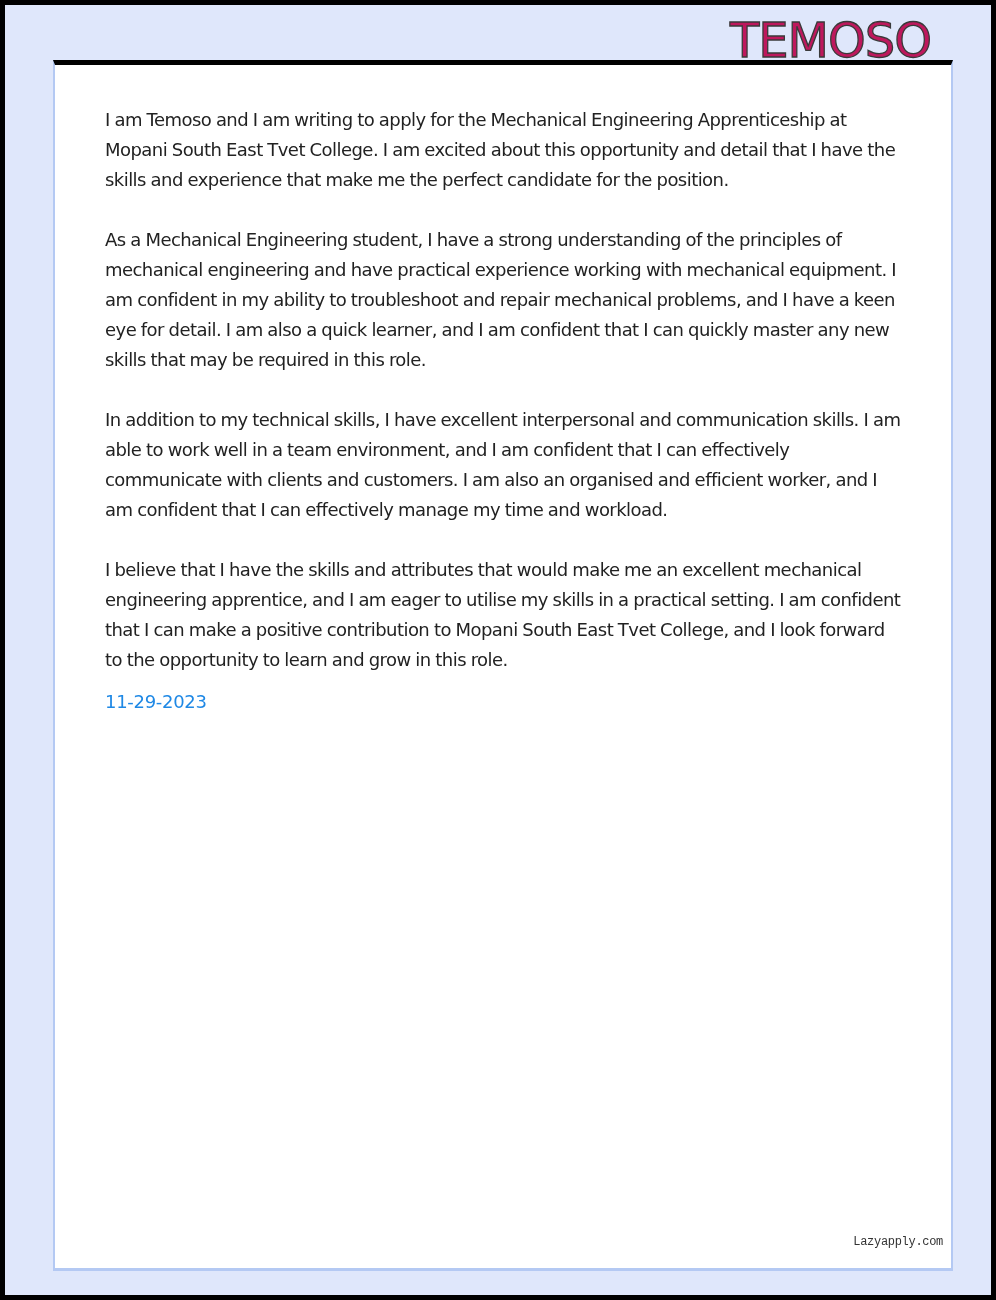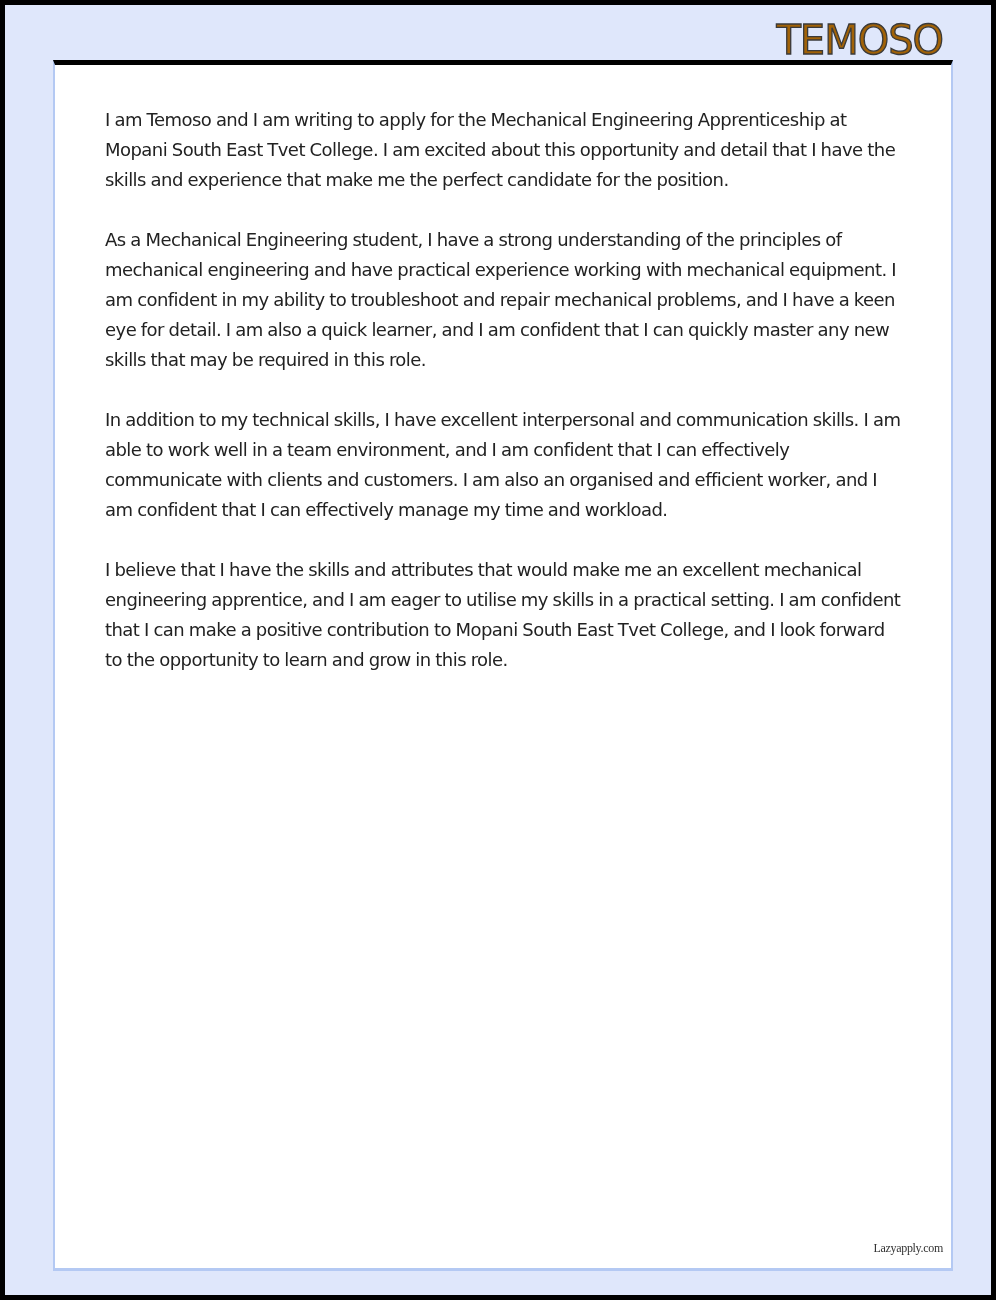--- a/index.html
+++ b/index.html
@@ -8,25 +8,25 @@
       background: #000;
       font-family: "DejaVu Sans", sans-serif;
       position: relative; overflow: hidden;
     }
     .frame {
       position: absolute; left: 5px; top: 5px;
       width: 986px; height: 1290px;
       background: #dfe7fb;
     }
     .title {
-      position: absolute; right: 48px; top: 12px;
+      position: absolute; right: 60px; top: 12px;
       font-family: "DejaVu Sans", sans-serif;
-      font-size: 40px; line-height: 46px;
+      font-size: 48px; line-height: 46px;
       letter-spacing: -1px;
-      color: #a16207;
+      color: #be185d;
       -webkit-text-stroke: 1.3px #3a3a3a;
       font-weight: normal;
     }
     .card {
       position: absolute; left: 48px; top: 55px;
       width: 896px; height: 1203px;
       background: #ffffff;
       border-left: 2px solid #b4c9f3;
       border-right: 2px solid #b4c9f3;
       border-bottom: 3px solid #b4c9f3;
@@ -39,33 +39,34 @@
       letter-spacing: -0.55px;
       word-spacing: -0.5px;
     }
     .letter p { margin: 0 0 30px 0; }
     .letter p.last { margin-bottom: 12px; }
     .date {
       color: #1e88e5; font-size: 18px; line-height: 30px;
       letter-spacing: -0.3px;
     }
     .footer {
-      position: absolute; right: 8px; bottom: 12px;
-      font-family: Liberation Serif, serif;
+      position: absolute; right: 8px; bottom: 19px;
+      font-family: Liberation Mono, monospace;
       font-size: 12px; color: #333; letter-spacing: -0.3px;
     }
   </style>
 </head>
 <body>
 
 <div class="frame">
   <div class="title">TEMOSO</div>
 
   <div class="card">
     <div class="letter">
       <p>I am Temoso and I am writing to apply for the Mechanical Engineering Apprenticeship at Mopani South East Tvet College. I am excited about this opportunity and detail that I have the skills and experience that make me the perfect candidate for the position.</p>
       <p>As a Mechanical Engineering student, I have a strong understanding of the principles of mechanical engineering and have practical experience working with mechanical equipment. I am confident in my ability to troubleshoot and repair mechanical problems, and I have a keen eye for detail. I am also a quick learner, and I am confident that I can quickly master any new skills that may be required in this role.</p>
       <p>In addition to my technical skills, I have excellent interpersonal and communication skills. I am able to work well in a team environment, and I am confident that I can effectively communicate with clients and customers. I am also an organised and efficient worker, and I am confident that I can effectively manage my time and workload.</p>
       <p class="last">I believe that I have the skills and attributes that would make me an excellent mechanical engineering apprentice, and I am eager to utilise my skills in a practical setting. I am confident that I can make a positive contribution to Mopani South East Tvet College, and I look forward to the opportunity to learn and grow in this role.</p>
+      <div class="date">11-29-2023</div>
     </div>
     <div class="footer">Lazyapply.com</div>
   </div>
 </div>
 
 </body></html>

